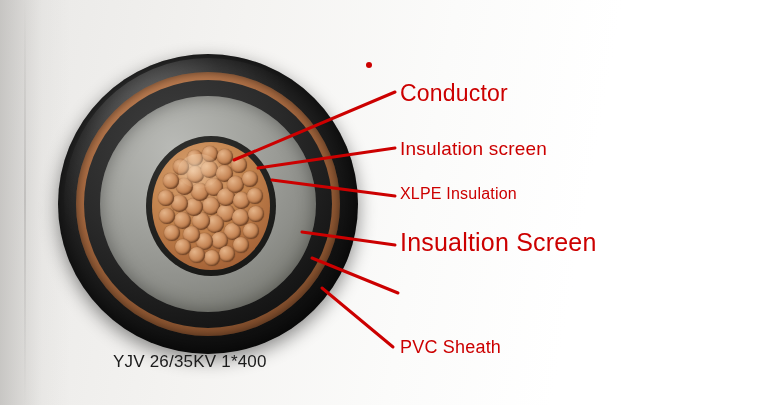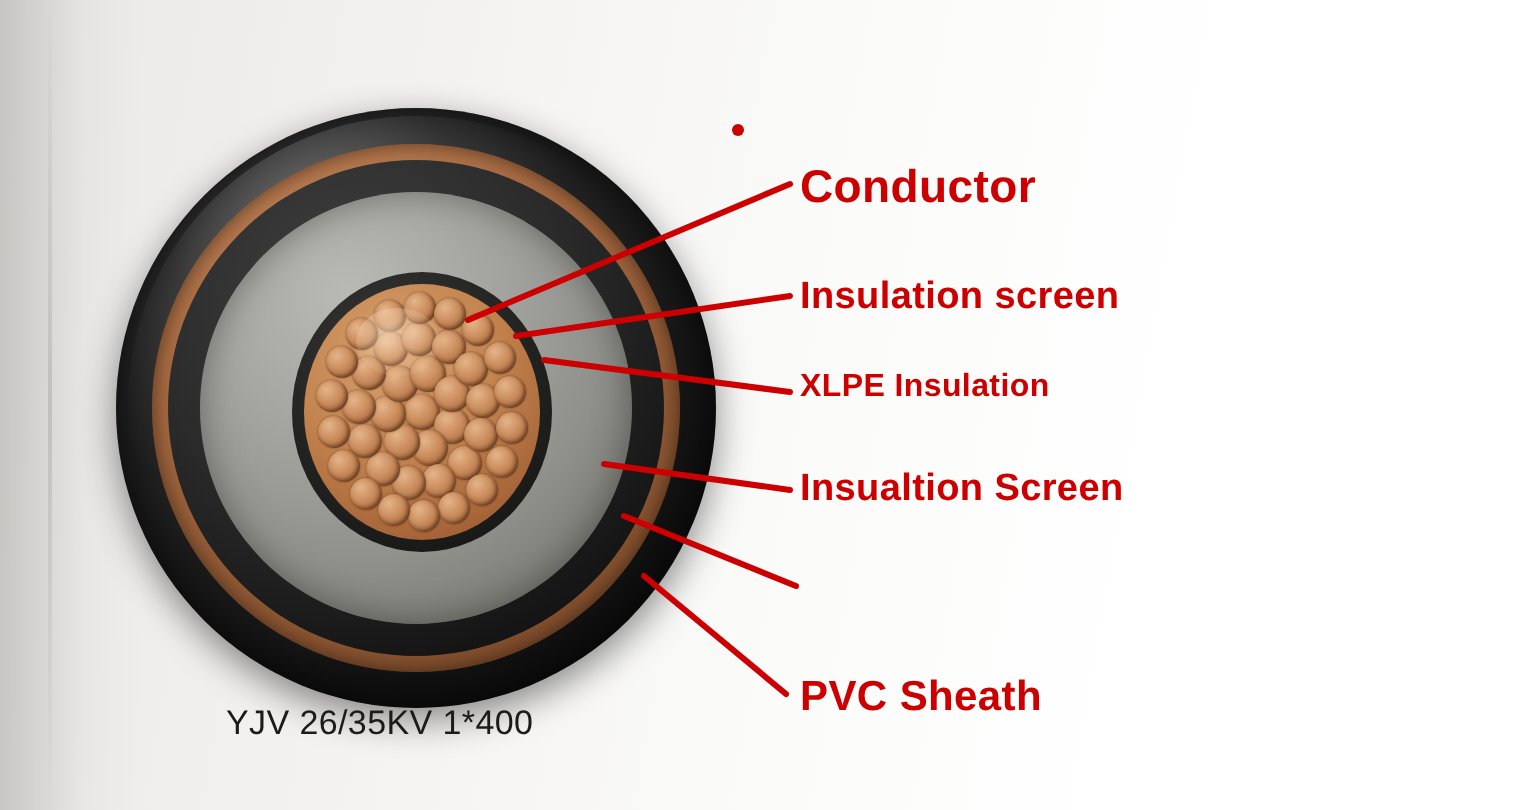--- a/index.html
+++ b/index.html
@@ -111,30 +111,30 @@
     font-size: 17px;
     color: #1b1b1b;
     letter-spacing: 0.2px;
     white-space: nowrap;
   }
 
   
   .label {
     position: absolute;
     color: #cc0000;
-    font-weight: bold;
+    font-weight: normal;
     white-space: nowrap;
     letter-spacing: 0.2px;
   }
   .label-conductor     { left: 400px; top: 80px;  font-size: 23px; }
   .label-ins-screen    { left: 400px; top: 138px; font-size: 19px; }
   .label-xlpe          { left: 400px; top: 185px; font-size: 16px; }
-  .label-insulation2   { left: 400px; top: 234px; font-size: 19px; }
+  .label-insulation2   { left: 400px; top: 228px; font-size: 25px; }
   .label-copper-tape   { left: 405px; top: 283px; font-size: 18px; }
-  .label-pvc-sheath    { left: 400px; top: 337px; font-size: 21px; }
+  .label-pvc-sheath    { left: 400px; top: 337px; font-size: 18px; }
 
   
   .leaders {
     position: absolute;
     inset: 0;
     pointer-events: none;
   }
   .dot-mark {
     position: absolute;
     left: 366px; top: 62px;

